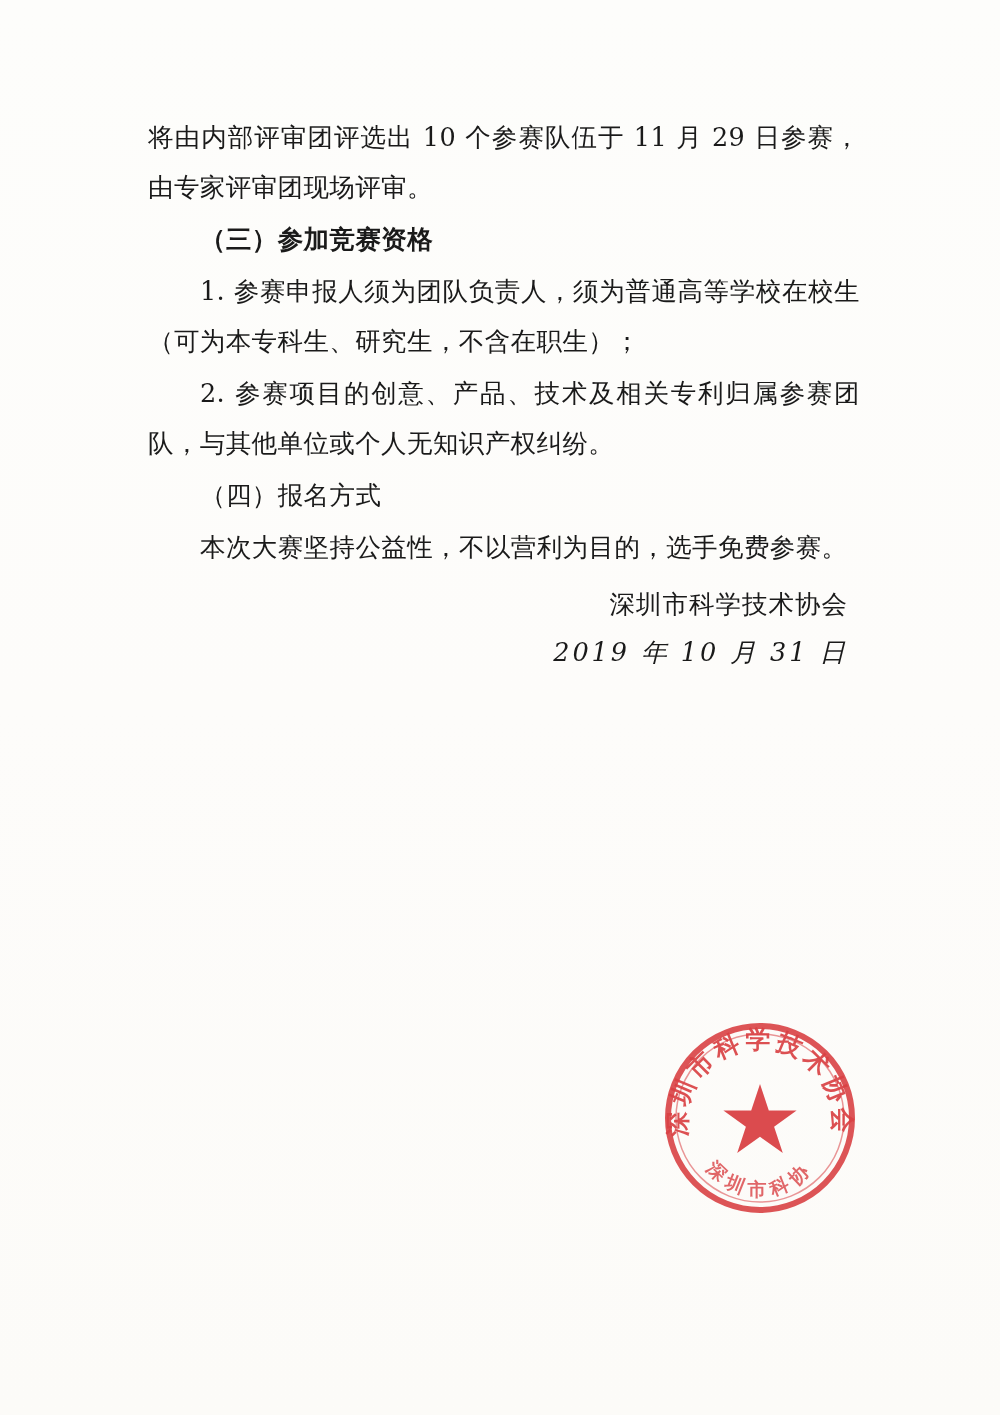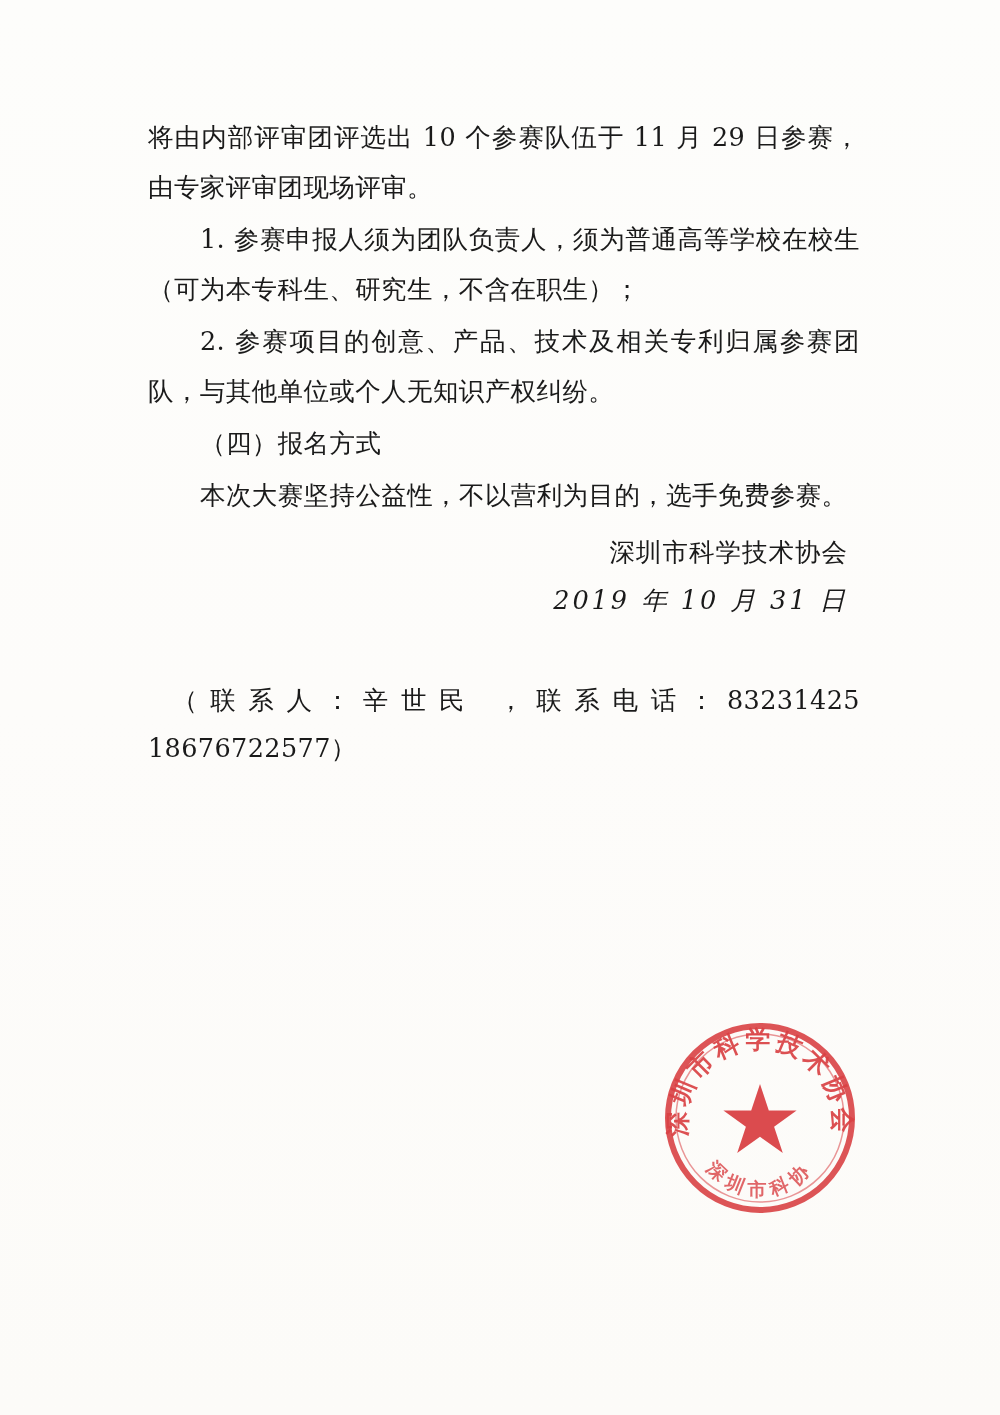--- a/index.html
+++ b/index.html
@@ -103,37 +103,37 @@
 </head>
 <body>
 
 <div class="page">
 
   <div class="content">
 
     <p class="para hang">将由内部评审团评选出 10 个参赛队伍于 11 月 29 日参赛，由专家评审团现场评审。</p>
 
 
+    <p class="para indent gap-m bold-head">（三）参加竞赛资格</p>
 
     <p class="para indent gap-m">1. 参赛申报人须为团队负责人，须为普通高等学校在校生（可为本专科生、研究生，不含在职生）；</p>
 
     <p class="para indent gap-m">2. 参赛项目的创意、产品、技术及相关专利归属参赛团队，与其他单位或个人无知识产权纠纷。</p>
 
     <p class="para indent gap-m">（四）报名方式</p>
 
 
     <p class="para indent gap-m">本次大赛坚持公益性，不以营利为目的，选手免费参赛。</p>
 
 
     <div class="sign-block">
       <div class="sign-line">深圳市科学技术协会</div>
       <div class="sign-date">2019 年 10 月 31 日</div>
     </div>
 
-    <p class="para contact">（联系人：辛世民 ，联系电话：83231425 18676722577）</p>
 
   </div>
 
   <div class="seal">
     <svg width="200" height="200" viewBox="0 0 200 200" xmlns="http://www.w3.org/2000/svg">
       <circle cx="100" cy="100" r="92" fill="none" stroke="#d2191d" stroke-width="6" opacity="0.9"></circle>
       <circle cx="100" cy="100" r="84" fill="none" stroke="#d2191d" stroke-width="1.5" opacity="0.55"></circle>
       <path id="sealArcTop" d="M 26 104 A 74 74 0 0 1 174 104" fill="none"></path>
       <text class="seal-text" font-size="25" letter-spacing="4" opacity="0.92">
         <textPath href="#sealArcTop" startOffset="50%" text-anchor="middle">深圳市科学技术协会</textPath>

